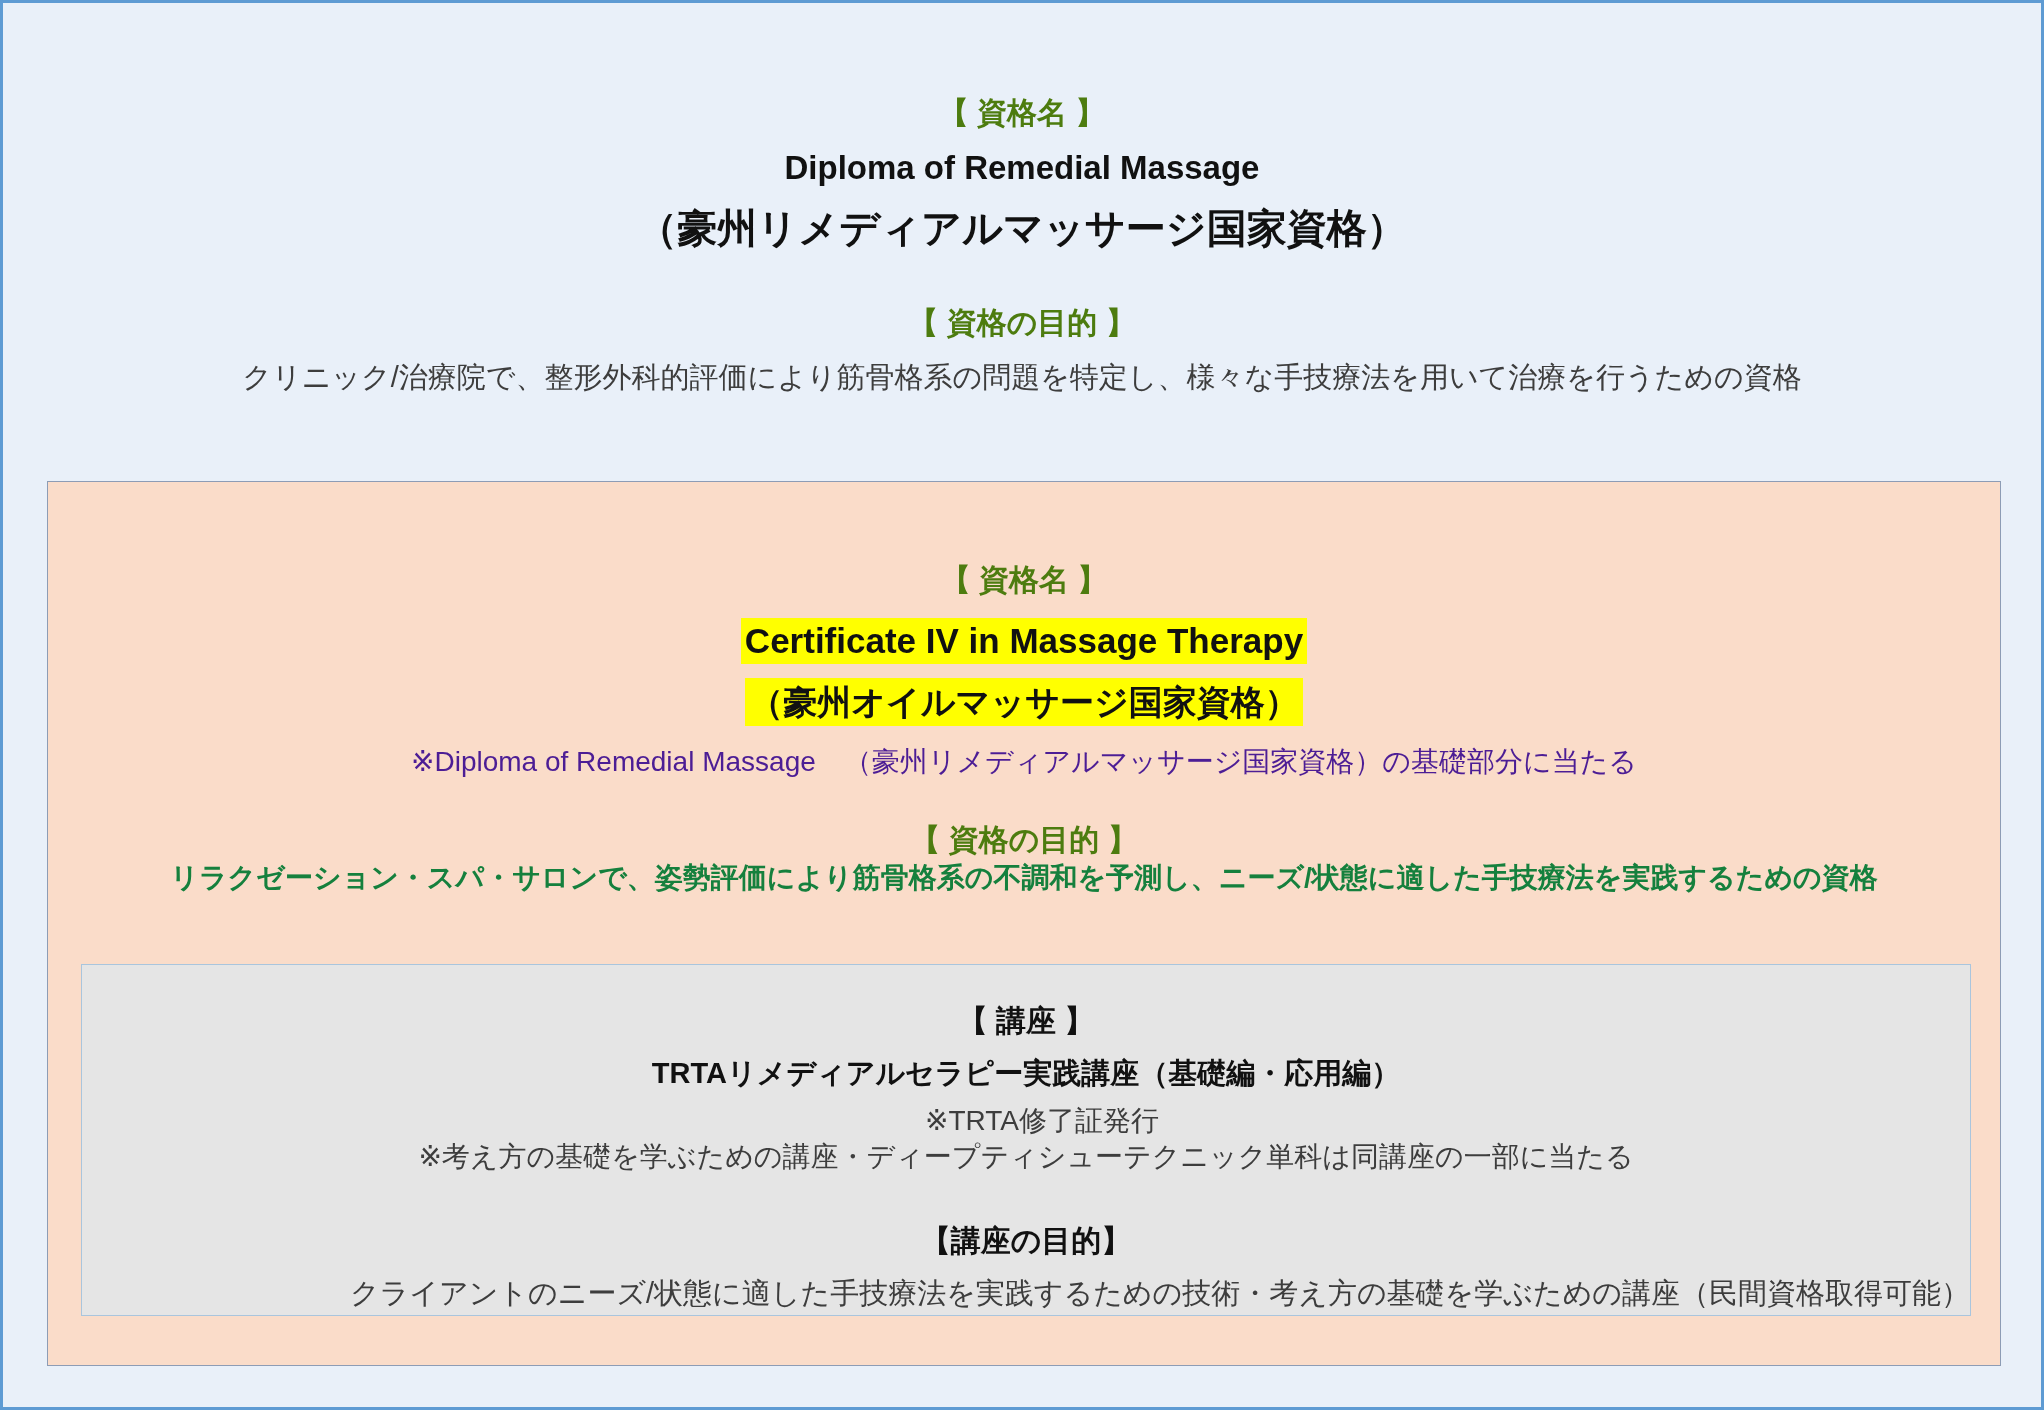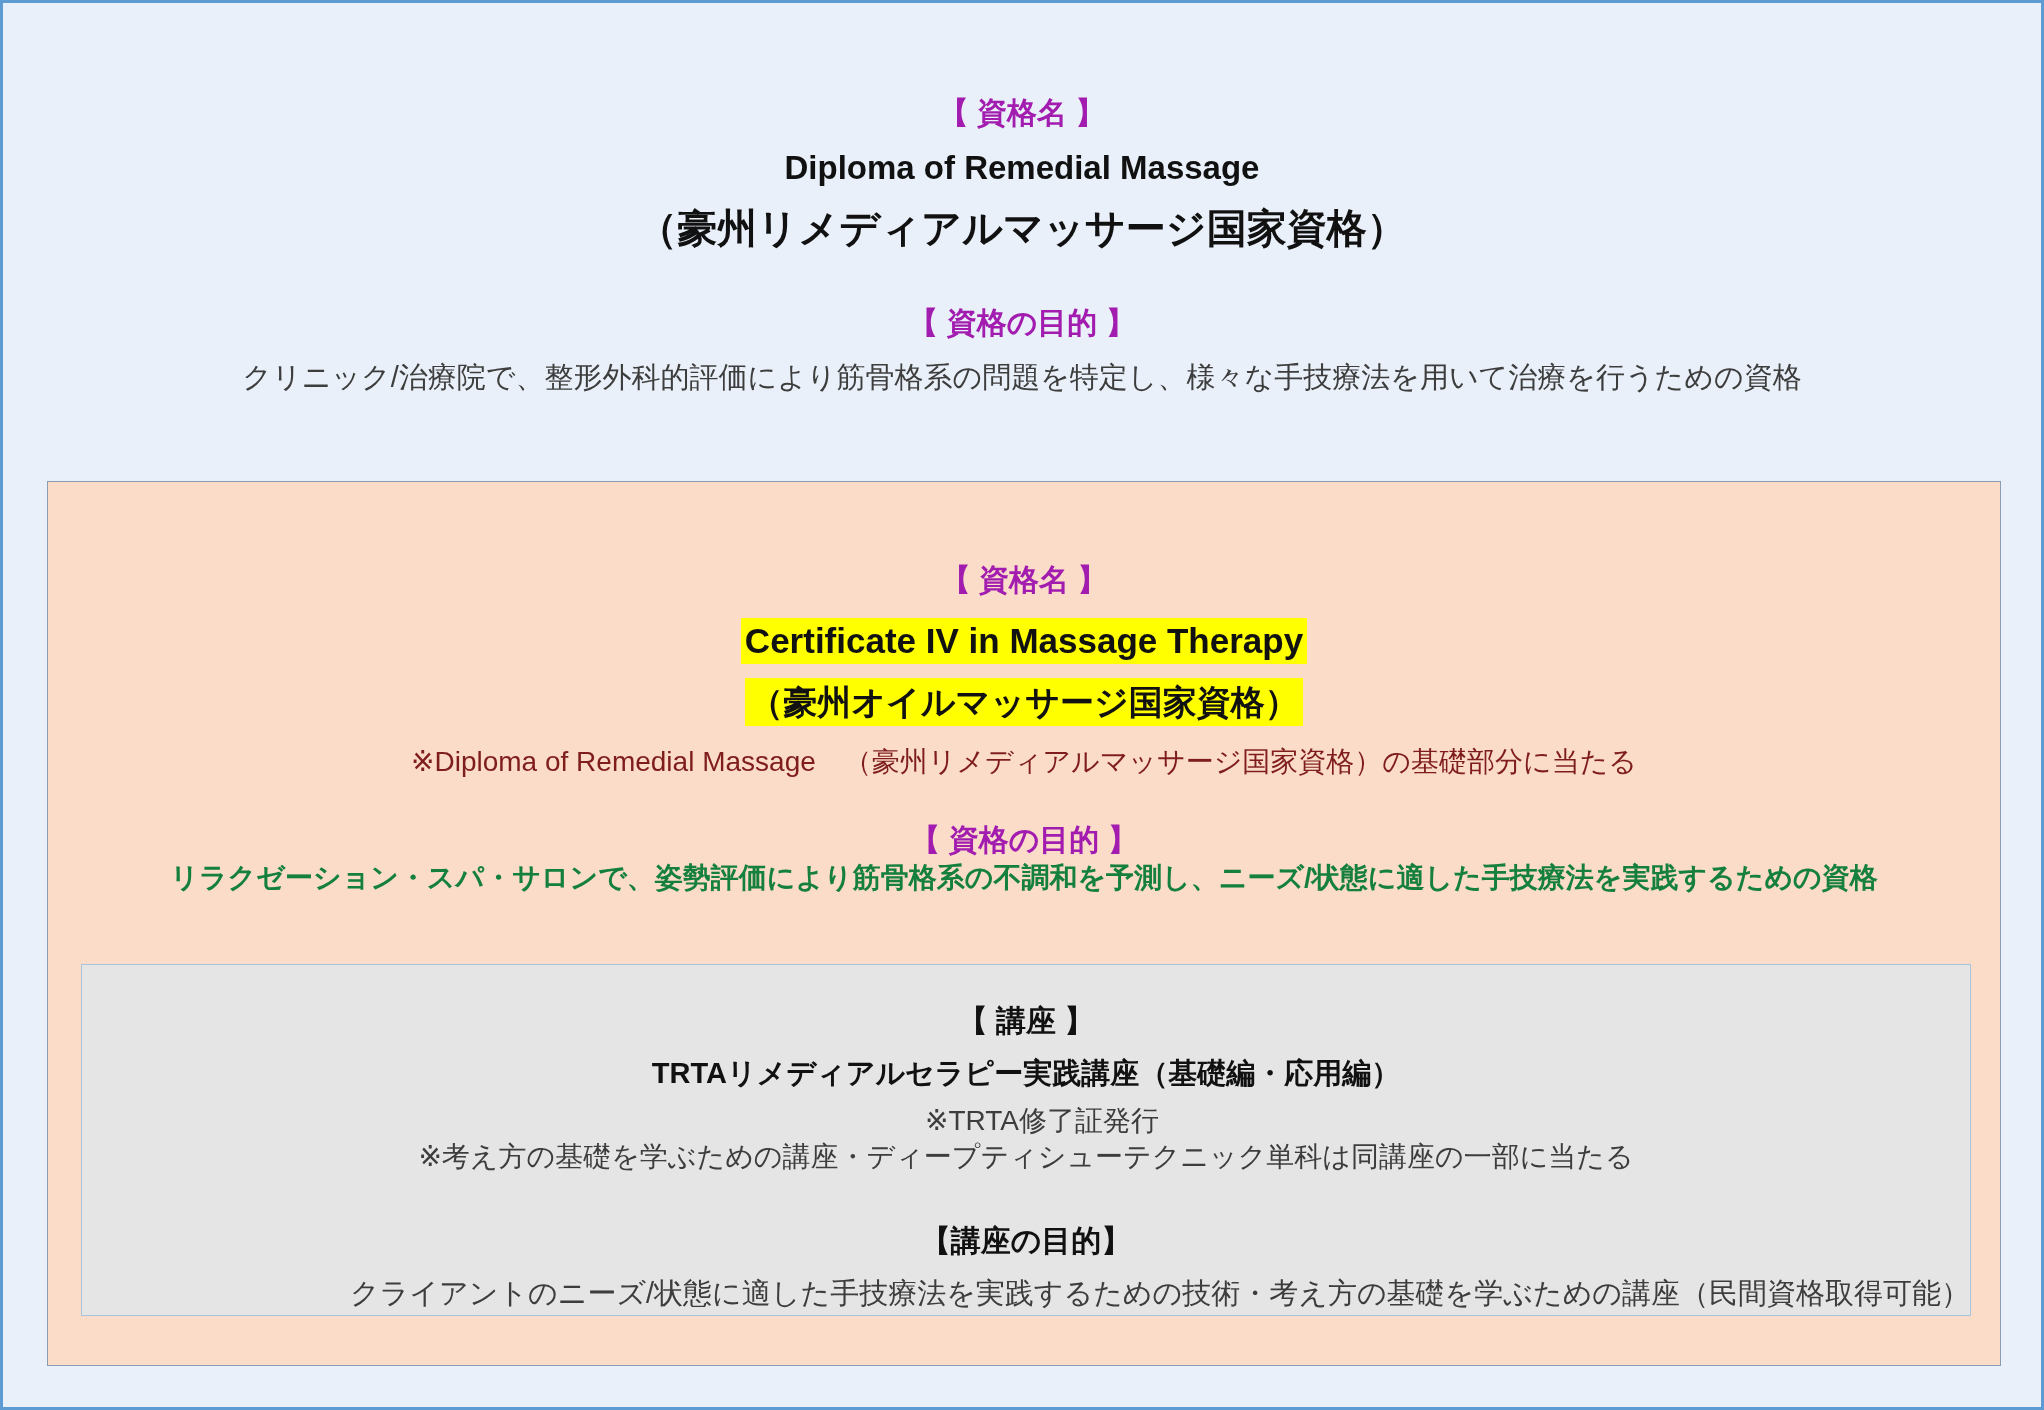--- a/index.html
+++ b/index.html
@@ -15,21 +15,21 @@
     overflow: hidden;
   }
   .center { text-align: center; }
 
   
   .top-section { padding-top: 90px; }
   .bracket-heading {
     font-size: 30px;
     font-weight: bold;
     line-height: 40px;
-    color: #a21caf;
+    color: #4d7c0f;
   }
   .title-en-1 {
     margin-top: 12px;
     font-size: 33px;
     font-weight: bold;
     line-height: 46px;
   }
   .title-ja-1 {
     margin-top: 14px;
     font-size: 40px;
@@ -69,21 +69,21 @@
     margin-top: 14px;
     font-size: 34px;
     font-weight: bold;
     line-height: 44px;
   }
   .note-text {
     margin-top: 18px;
     font-size: 28px;
     font-weight: normal;
     line-height: 36px;
-    color: #7f1d1d;
+    color: #4c1d95;
   }
   .pink-heading2 { margin-top: 40px; }
   .purpose-bold {
     font-size: 28px;
     font-weight: bold;
     line-height: 36px;
     color: #15803d;
   }
 
   

